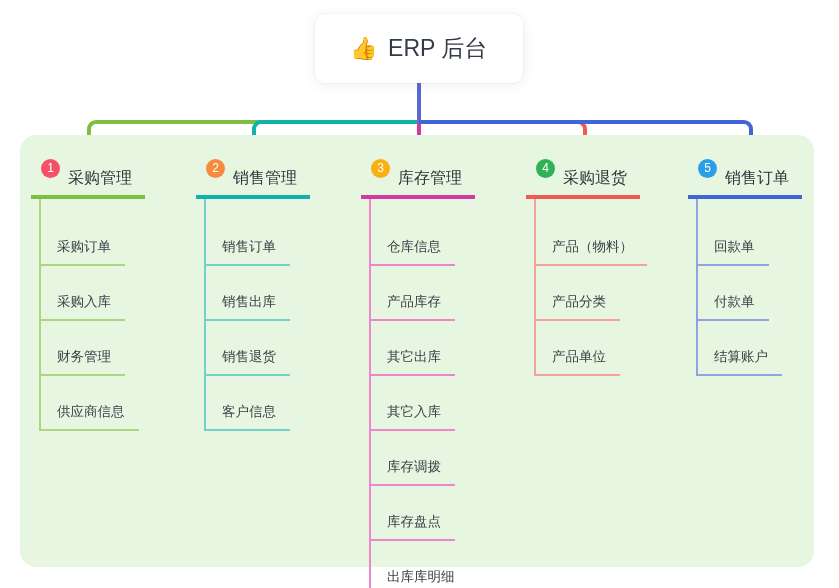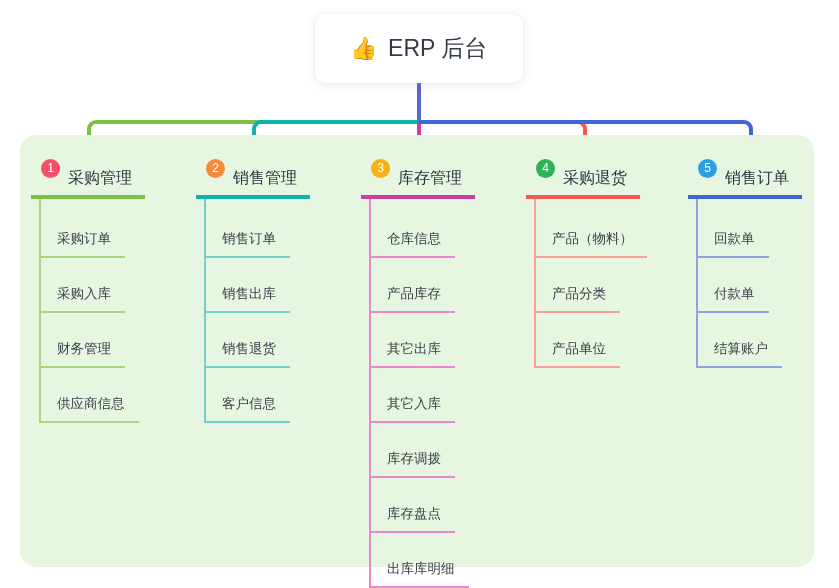--- a/index.html
+++ b/index.html
@@ -31,21 +31,21 @@
 
   
   .branch { position:absolute; top:135px; width:150px; }
   .topic { display:flex; align-items:center; gap:8px; width:114px;
            padding:12px 0 6px 10px; border-bottom:4px solid; cursor:default; }
   .topic-label { font-size:16px; color:#2d343d; white-space:nowrap; line-height:22px;margin-top:20px; }
   .badge { width:19px; height:19px; min-width:19px; border-radius:50%; color:#fff;
            font-size:12px; line-height:19px; text-align:center; }
   .children { margin-left:8px; border-left:2px solid; width:max-content; }
   .child { height:55px; display:flex; align-items:flex-end; cursor:default; }
-  .child:first-child { height:59px; }
+  .child:first-child { height:67px; }
   .child-label { display:inline-block; font-size:13.5px; color:#3a4047; white-space:nowrap;
                  padding:0 14px 9px 16px; border-bottom:2px solid; line-height:17px; }
 
   
   .b1 .topic { border-color:#7dbf40; }  .b1 .children { border-color:#a9d67e; } .b1 .child-label { border-color:#a9d67e; } .b1 .badge { background:#f4506a; }
   .b2 .topic { border-color:#0fb3a9; }  .b2 .children { border-color:#74d1c9; } .b2 .child-label { border-color:#74d1c9; } .b2 .badge { background:#f78b3d; }
   .b3 .topic { border-color:#d13ba0; }  .b3 .children { border-color:#ee86cb; } .b3 .child-label { border-color:#ee86cb; } .b3 .badge { background:#f9b012; }
   .b4 .topic { border-color:#f25a50; }  .b4 .children { border-color:#f7a19a;font-family:Liberation Serif, serif; } .b4 .child-label { border-color:#f7a19a; } .b4 .badge { background:#2fb156; }
   .b5 .topic { border-color:#3e66d6; }  .b5 .children { border-color:#8fa4dd; } .b5 .child-label { border-color:#8fa4dd; } .b5 .badge { background:#2b9fe6; }
 

